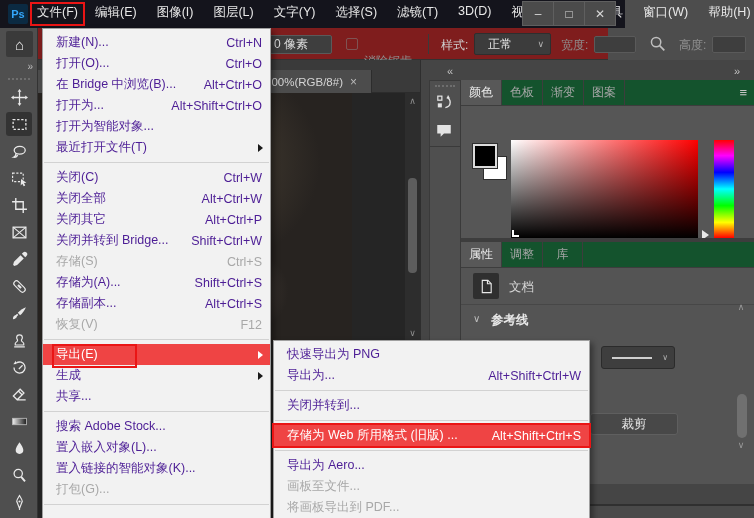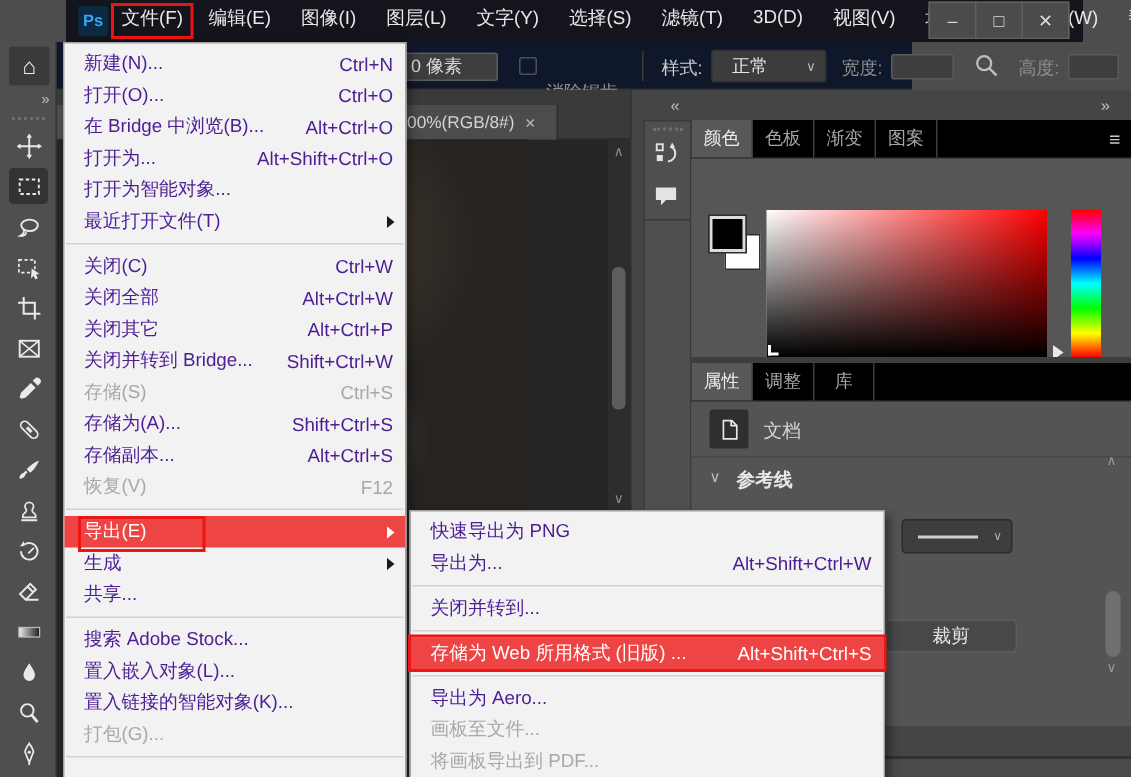--- a/index.html
+++ b/index.html
@@ -1,33 +1,33 @@
 <!DOCTYPE html>
 <html><head>
 <meta charset="utf-8">
 <style>
   * { margin:0; padding:0; box-sizing:border-box; }
   html,body { background:#222; }
   body { font-family:"Liberation Sans","DejaVu Sans",sans-serif; }
   #screen { position:relative; width:754px; height:518px; background:#4d4d4d; overflow:hidden; }
 
   
-  #titlebar { position:absolute; left:0; top:0; width:678px; height:28px; background:#14141c; z-index:30;margin-left:44px; }
+  #titlebar { position:absolute; left:0; top:0; width:625px; height:28px; background:#14141c; z-index:30; }
   #ps-logo { position:absolute; left:8px; top:4px; width:20px; height:20px; background:#0b2a42; color:#34a5f8;
              font-weight:bold; font-size:11px; display:flex; align-items:center; justify-content:center; border-radius:2px; }
   #menubar { position:absolute; left:30px; top:0; height:28px; display:flex; }
   .mb-item { height:24px; margin-top:2px; padding:0 8px; display:flex; align-items:flex-start; color:#e8e8e8;
              font-size:12.5px; border:2px solid transparent; white-space:nowrap; }
   .mb-item.red-box { border-color:#ea1515; padding:0 5px; }
   #win-controls { position:absolute; right:9px; top:1px; height:25px; display:flex; }
   .win-btn { width:32px; height:25px; background:#4b4b4b; border:1px solid #5f5f5f; margin-left:-1px; color:#d8d8d8;
              font-size:12px; display:flex; align-items:center; justify-content:center; }
 
   
-  #optionsbar { position:absolute; left:0; top:28px; width:608px; height:32px; background:#0f172a;
+  #optionsbar { position:absolute; left:0; top:28px; width:608px; height:32px; background:#7f1d1d;
                 border-bottom:1px solid #323232; z-index:1; }
   .ob-label { position:absolute; font-size:12px; white-space:nowrap; }
   .ob-input { position:absolute; background:#3e3e3e; border:1px solid #5a5a5a; border-radius:2px; color:#dcdcdc; font-size:12px; }
   #feather-input { left:248px; top:7px; width:84px; height:19px; padding-left:25px; line-height:17px; }
   #aa-checkbox { position:absolute; left:346px; top:10px; width:12px; height:12px; border:1px solid #7f7f7f;
                  border-radius:2px; opacity:.55; }
   #aa-label { left:364px; top:25px; color:#8f8f8f; }
   .ob-sep { position:absolute; left:428px; top:6px; width:1px; height:20px; background:#3a3a3a; }
   #style-label { left:441px; top:9px; color:#cdcdcd; }
   #style-select { position:absolute; left:474px; top:5px; width:77px; height:22px; background:#3c3c3c;
@@ -75,21 +75,21 @@
   #dock-collapse-left { position:absolute; left:26px; top:5px; color:#c2c2c2; font-size:11px; }
   #dock-collapse-right { position:absolute; right:14px; top:5px; color:#c2c2c2; font-size:11px; }
   #icon-strip { position:absolute; left:8px; top:20px; width:32px; height:404px; background:#4f4f4f; border:1px solid #3a3a3a; }
   #strip-grip { position:absolute; left:5px; top:4px; width:20px; border-top:2px dotted #6e6e6e; }
   .strip-icon { position:absolute; left:5px; width:20px; height:20px; color:#e3e3e3; }
   .strip-icon svg { width:18px; height:18px; }
   #strip-history { top:12px; } #strip-comment { top:40px; }
   #strip-section-line { position:absolute; left:0; right:0; top:65px; border-top:1px solid #3a3a3a; }
 
   #panels { position:absolute; left:40px; top:20px; width:294px; height:404px; background:#545454; }
-  .tab-row { position:relative; height:26px; background:#000000; display:flex; border-bottom:1px solid #3d3d3d; }
+  .tab-row { position:relative; height:26px; background:#14532d; display:flex; border-bottom:1px solid #3d3d3d; }
   .panel-tab { min-width:40px; padding:0 8px; display:flex; align-items:center; justify-content:center; font-size:12px;
                color:#a6a6a6; border-right:1px solid #3d3d3d; white-space:nowrap; }
   .panel-tab.active { background:#585858; color:#ececec; }
   .tab-menu { position:absolute; right:8px; top:5px; color:#c6c6c6; font-size:13px; }
 
   #color-content { position:relative; height:132px; background:#565656; }
   #bg-swatch { position:absolute; left:22px; top:50px; width:24px; height:24px; background:#fff; border:1px solid #2e2e2e; }
   #fg-swatch { position:absolute; left:12px; top:38px; width:24px; height:24px; background:#000;
                border:2px solid #dcdcdc; outline:1px solid #2e2e2e; }
   #sat-box { position:absolute; left:50px; top:34px; width:187px; height:98px;

